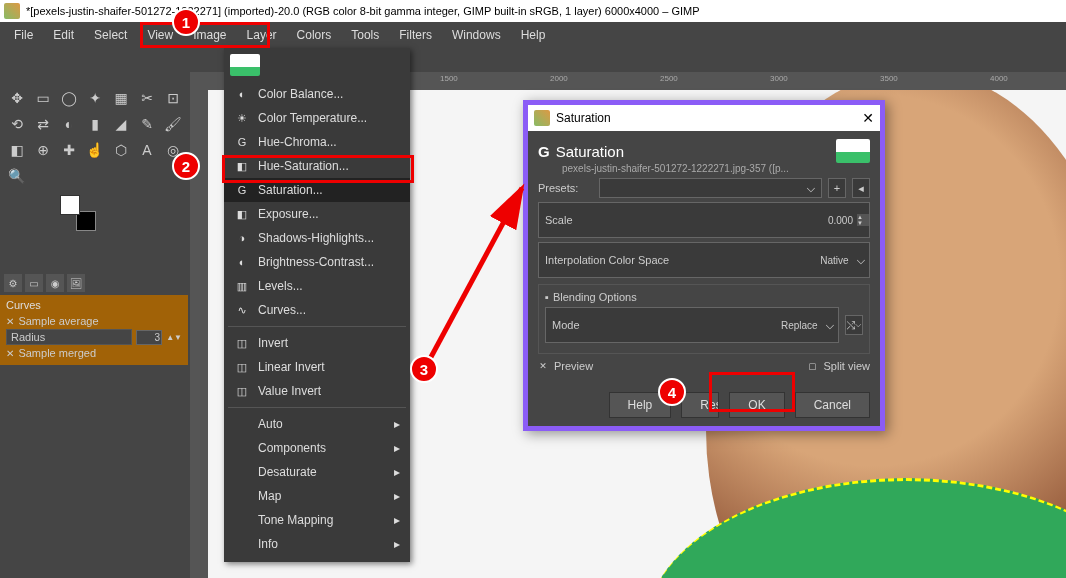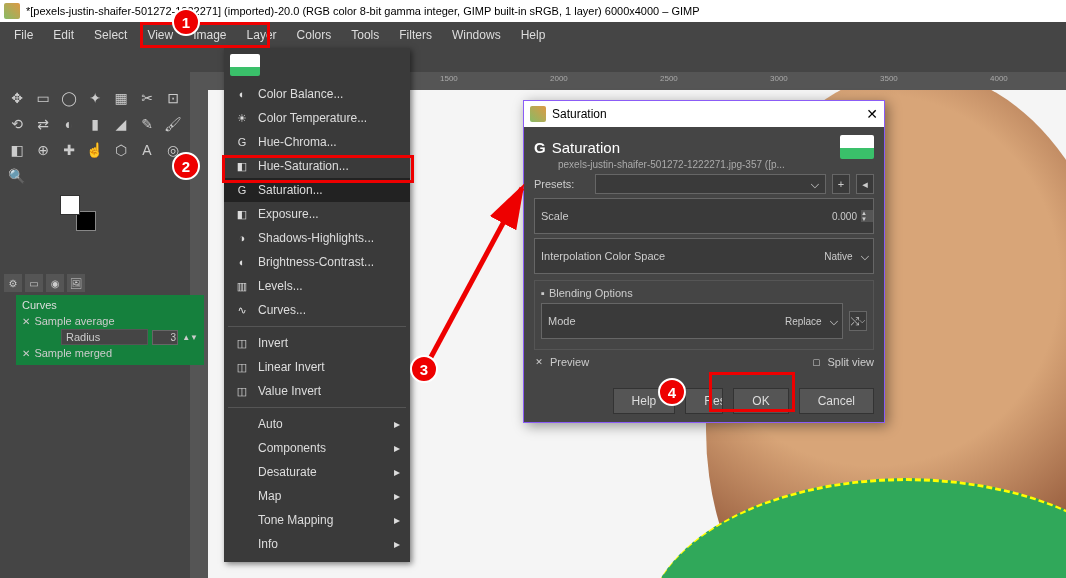--- a/index.html
+++ b/index.html
@@ -9,40 +9,40 @@
 .menubar { background: #454545; height: 26px; display: flex; align-items: center; gap: 0; padding: 0 4px; }
 .menubar .item { padding: 4px 10px; color: #ddd; cursor: pointer; font-size: 12px; }
 .toolbox { position: absolute; top: 85px; left: 0; width: 190px; }
 .tool-grid { display: grid; grid-template-columns: repeat(7, 26px); gap: 0; padding-left: 4px; }
 .tool-grid .tool { width: 26px; height: 26px; display: flex; align-items: center; justify-content: center; color: #ccc; font-size: 14px; }
 .fgbg { position: relative; width: 36px; height: 36px; margin: 6px 0 0 60px; }
 .fgbg .fg { position: absolute; width: 20px; height: 20px; background: #fff; border: 1px solid #333; top:0; left:0; }
 .fgbg .bg { position: absolute; width: 20px; height: 20px; background: #000; border: 1px solid #888; bottom:0; right:0; }
 .doc-tabs { position: absolute; top: 274px; left: 0; height: 20px; display:flex; gap:3px; padding-left:4px;}
 .doc-tabs span { width:18px;height:18px;background:#555;color:#ccc;display:flex;align-items:center;justify-content:center;font-size:10px;}
-.panel { position: absolute; top: 295px; left: 16px; width: 188px; background:#15803d; padding:4px 6px; }
+.panel { position: absolute; top: 295px; left: 0; width: 188px; background:#a16207; padding:4px 6px; }
 .panel h4 { color:#ddd; font-size:11px; font-weight:normal; margin-bottom:4px;}
 .panel .row { display:flex; align-items:center; gap:4px; font-size:11px; margin:2px 0;}
 .panel .close-x { color:#ccc;font-size:10px; cursor:pointer;}
 .panel input{width:26px;background:#454545;border:1px solid #666;color:#ccc;font-size:10px;text-align:right;padding:1px;}
-.panel .field{flex:1;background:#454545;border:1px solid #555;padding:1px 4px;color:#ccc;margin-left:39px;}
+.panel .field{flex:1;background:#454545;border:1px solid #555;padding:1px 4px;color:#ccc;}
 .ruler-h { position: absolute; top: 72px; left: 190px; right:0; height: 18px; background: #555; overflow: hidden; font-size:8px;color:#aaa;}
 .ruler-h span { position:absolute;top:2px;}
 .ruler-v { position:absolute;top:90px;left:190px;width:18px;bottom:0;background:#555;}
 .canvas { position: absolute; top: 90px; left: 208px; right: 0; bottom: 0; background: #f5f5f5; overflow: hidden; }
 .face { position:absolute; right:-60px; top:-20px; width:420px; height:600px; background: radial-gradient(circle at 40% 35%, #d8a578 40%, #9a6040 65%); border-radius:50% 50% 40% 40%; }
 .shirt { position:absolute;bottom:-200px;right:-100px;width:520px;height:300px;background:#30a85a;border-radius:50% 50% 0 0; border-top:3px dashed #ff0;}
 .dropdown { position: absolute; top: 48px; left: 224px; width: 186px; background: #3a3a3a; box-shadow: 2px 2px 6px rgba(0,0,0,.5); z-index: 50; padding:6px 0;}
 .dropdown .dd-item { display:flex;align-items:center;gap:8px;padding:4px 10px;color:#ddd;font-size:12px;cursor:pointer;}
 .dropdown .dd-item.highlighted{background:#222;}
 .dropdown .dd-icon{width:16px;height:16px;display:flex;align-items:center;justify-content:center;font-size:11px;}
 .dropdown .sep{height:1px;background:#555;margin:4px 4px;}
 .dropdown .arrow{margin-left:auto;}
 .thumb{width:30px;height:22px;margin:0 6px 6px 6px;background:linear-gradient(#fff 60%, #3ac06a 60%);border-radius:2px;}
-.dialog { position:absolute;top:100px;left:523px;width:362px;background:#fff;border:1px solid #8b5cf6;box-shadow:3px 3px 12px rgba(0,0,0,.4);z-index:60;}
+.dialog { position:absolute;top:100px;left:523px;width:362px;background:#fff;border:5px solid #8b5cf6;box-shadow:3px 3px 12px rgba(0,0,0,.4);z-index:60;}
 .dlg-title{height:26px;background:#fff;color:#000;display:flex;align-items:center;padding:0 6px;font-size:12px;}
 .dlg-title .close{margin-left:auto;font-size:14px;cursor:pointer;}
 .dlg-body{background:#454545;color:#ccc;padding:8px 10px;}
 .dlg-body h3{color:#fff;font-size:15px;font-weight:normal;display:flex;align-items:center;gap:6px;}
 .dlg-body .sub{font-size:10px;color:#aaa;margin-bottom:0;margin-left:24px;}
 .dlg-row{display:flex;align-items:center;gap:6px;margin:4px 0;font-size:11px;}
 .dlg-row .label{width:55px;}
 .dlg-row .combo{flex:1;background:#3a3a3a;border:1px solid #666;height:20px;display:flex;align-items:center;padding:0 6px;}
 .dlg-row .btn-sm{width:18px;height:20px;background:#3a3a3a;border:1px solid #666;display:flex;align-items:center;justify-content:center;font-size:11px;}
 .dlg-input{flex:1;background:#3a3a3a;border:1px solid #666;height:36px;display:flex;align-items:center;}

